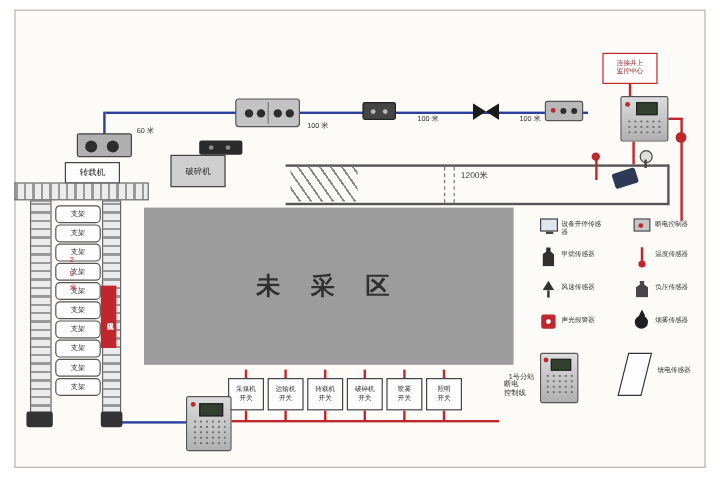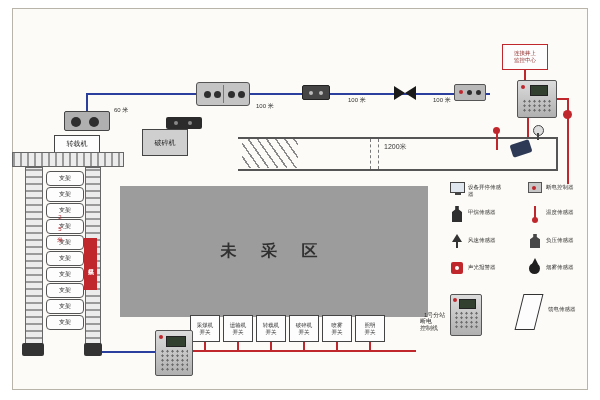--- a/index.html
+++ b/index.html
@@ -109,21 +109,21 @@
   <div class="support" style="top:283px;">支架</div>
   <div class="support" style="top:299px;">支架</div>
   <div class="support" style="top:315px;">支架</div>
 
   <div class="abs vtext" style="left:84px;top:238px;width:13px;height:52px;background:#c0272d;color:#fff;font-size:6px;text-align:center;line-height:13px;">采煤机</div>
   <div class="t vtext" style="left:56px;top:214px;color:#c0272d;">2.5米</div>
 
   <div class="abs" style="left:22px;top:343px;width:22px;height:13px;background:#333;border-radius:2px;"></div>
   <div class="abs" style="left:84px;top:343px;width:18px;height:13px;background:#333;border-radius:2px;"></div>
 
-  <div class="abs" style="left:120px;top:186px;width:308px;height:131px;background:#9c9c9c;display:flex;align-items:center;justify-content:center;font-size:16px;letter-spacing:10px;color:#303030;font-weight:600;">未 采 区</div>
+  <div class="abs" style="left:120px;top:173px;width:308px;height:131px;background:#9c9c9c;display:flex;align-items:center;justify-content:center;font-size:20px;letter-spacing:10px;color:#303030;font-weight:600;">未 采 区</div>
 
   <div class="abs" style="left:238px;top:137px;width:319px;height:2px;background:#555;"></div>
   <div class="abs" style="left:238px;top:169px;width:319px;height:2px;background:#555;"></div>
   <div class="abs" style="left:556px;top:137px;width:2px;height:34px;background:#555;"></div>
   <div class="abs" style="left:242px;top:139px;width:56px;height:29px;background:repeating-linear-gradient(55deg,transparent 0 6px,#8a8a8a 6px 7.5px);"></div>
   <div class="abs" style="left:370px;top:139px;width:0;height:30px;border-left:1.5px dashed #777;"></div>
   <div class="abs" style="left:378px;top:139px;width:0;height:30px;border-left:1.5px dashed #777;"></div>
   <div class="t" style="left:384px;top:143px;font-size:7px;">1200米</div>
 
   <div class="dot red" style="left:493px;top:127px;width:7px;height:7px;"></div>

